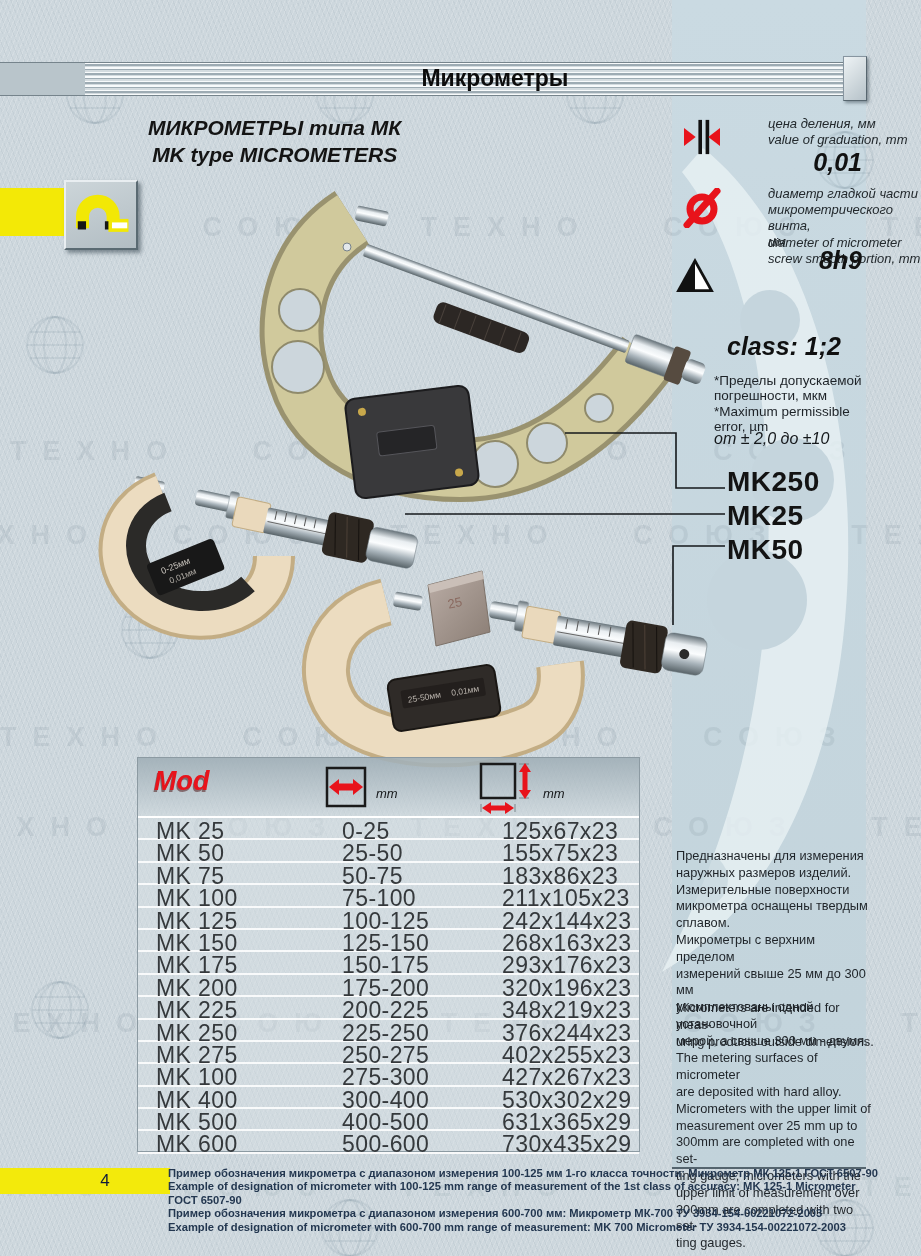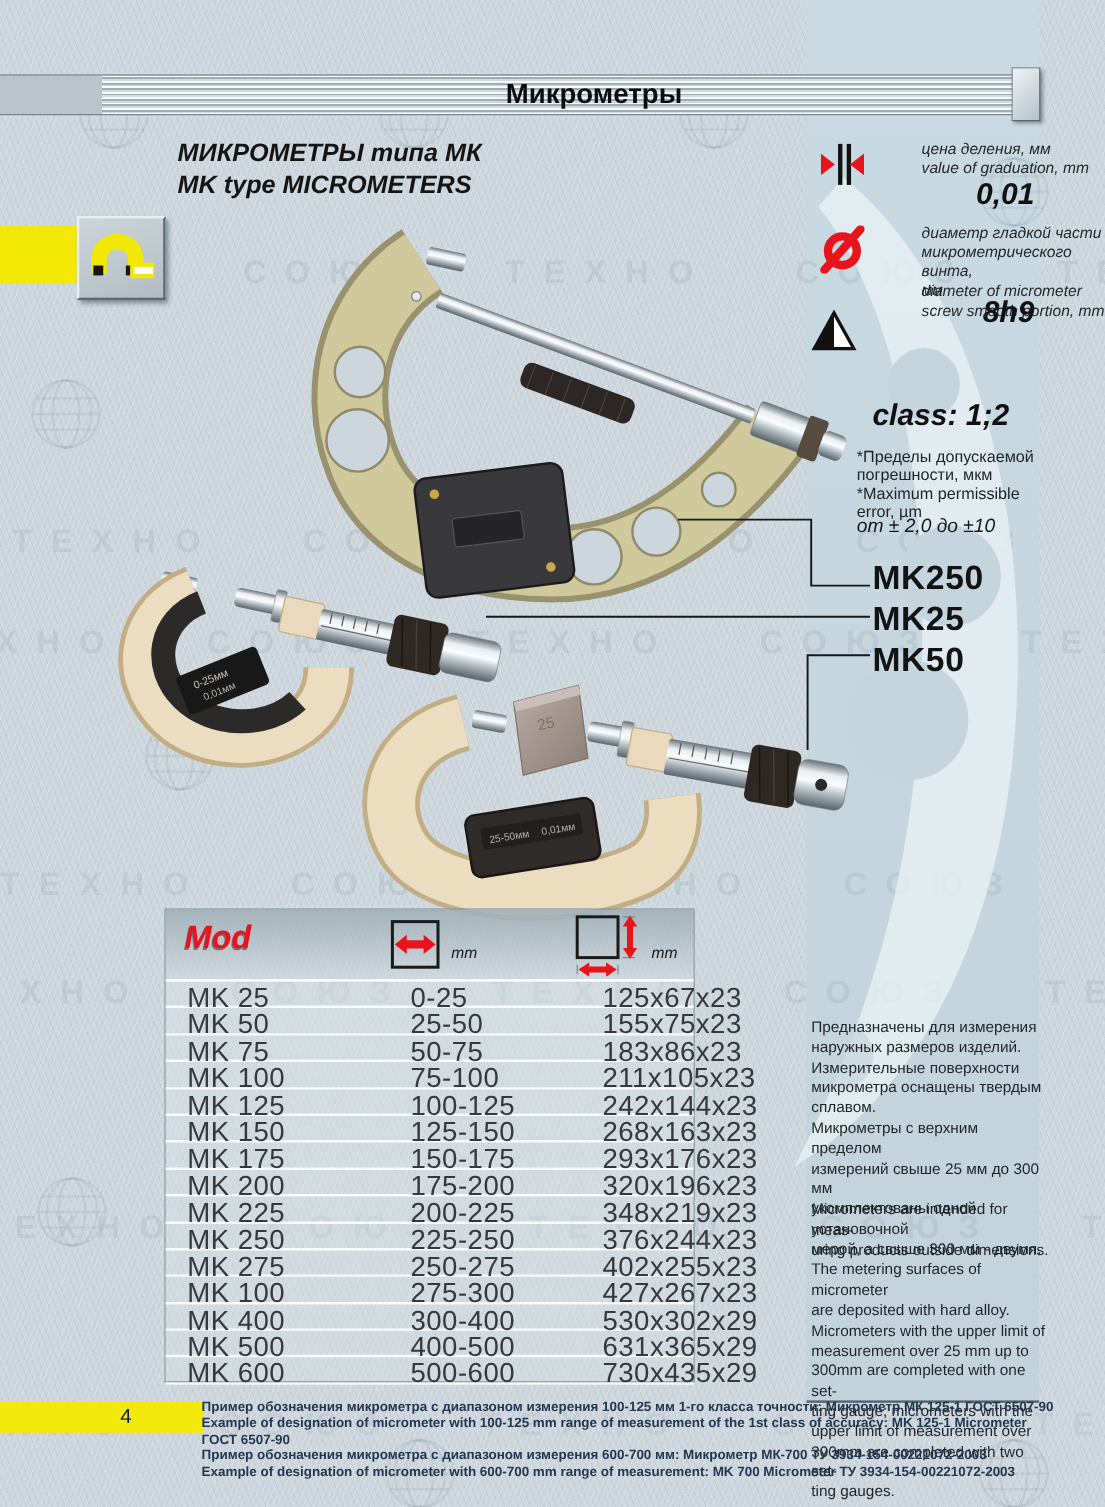--- a/index.html
+++ b/index.html
@@ -20,38 +20,38 @@
     background:
       linear-gradient(90deg,#b9c5cb 0 85px, rgba(0,0,0,0) 85px),
       repeating-linear-gradient(180deg,#f7fafb 0 1.5px,#9dabb3 1.5px 3px,#d3dbdf 3px 4.5px);}
   .htitle{position:absolute;left:145px;top:62px;width:700px;height:33px;z-index:5;
     line-height:33px;text-align:center;font-size:23px;font-weight:bold;color:#0c0c0c;}
   .hcap{position:absolute;left:843px;top:56px;width:22px;height:43px;z-index:5;
     background:linear-gradient(135deg,#eef3f5,#b6c2c9);
     border:1px solid #8795a0;border-right-color:#57666f;border-bottom-color:#57666f;
     box-shadow:2px 2px 3px rgba(40,55,65,.45);}
   .tblock{position:absolute;left:148px;top:114px;z-index:4;font-size:21px;font-weight:bold;
-    font-style:italic;line-height:27px;color:#141414;}
+    font-style:italic;line-height:27px;color:#141414;text-align:center;}
   .logo-bar{position:absolute;left:0;top:188px;width:64px;height:48px;background:#f3e906;z-index:4;}
   .logo-sq{position:absolute;left:64px;top:180px;width:70px;height:66px;z-index:4;
     background:linear-gradient(160deg,#ccd5d9,#b2bdc3);
     border:2px solid #e9eef1;border-right-color:#5a6a72;border-bottom-color:#5a6a72;
     box-shadow:3px 3px 4px rgba(40,55,65,.5);}
   .pre{white-space:pre-line;}
   .spec-txt{position:absolute;z-index:4;font-size:13px;line-height:16px;font-style:italic;color:#22282c;margin-left:40px;}
   .spec-val{position:absolute;z-index:4;width:190px;left:672px;text-align:right;padding-right:4px;
     font-weight:bold;font-style:italic;font-size:25px;color:#111;}
   .spec-ic{position:absolute;z-index:4;}
   .classlbl{position:absolute;left:727px;top:332px;z-index:4;font-size:25px;font-weight:bold;
     font-style:italic;color:#101010;}
   .note{position:absolute;left:714px;z-index:4;font-size:13.5px;line-height:15px;color:#1d2227;}
   .noteval{position:absolute;left:714px;top:430px;z-index:4;font-size:16px;font-weight:normal;
     font-style:italic;color:#15181b;}
   .model{position:absolute;left:727px;z-index:4;font-size:28px;font-weight:bold;color:#131313;letter-spacing:.5px;}
-  .tbl{position:absolute;left:137px;top:757px;width:442px;height:395px;z-index:4;
+  .tbl{position:absolute;left:137px;top:757px;width:503px;height:395px;z-index:4;
     border:1px solid #8c9aa2;box-sizing:border-box;
     background:linear-gradient(180deg, rgba(160,175,183,.9), rgba(214,223,227,.55) 16%, rgba(216,224,228,.35));}
   .thead{position:relative;height:58px;border-bottom:2px solid #fff;}
   .mod{position:absolute;left:16px;top:8px;font-size:27px;font-weight:bold;font-style:italic;
     color:#e8131b;text-shadow:-1px 2px 0 rgba(70,10,10,.5);}
   .unit{position:absolute;font-size:13px;font-weight:normal;font-style:italic;color:#16181a;}
   .trow{display:grid;grid-template-columns:186px 160px 1fr;height:22.4px;box-sizing:border-box;
     border-bottom:2px solid rgba(255,255,255,.85);align-items:center;padding-left:18px;
     font-size:23px;color:#35393c;letter-spacing:.4px;}
   .desc{position:absolute;left:676px;width:198px;z-index:4;font-size:12.8px;line-height:16.8px;color:#1f2429;}

